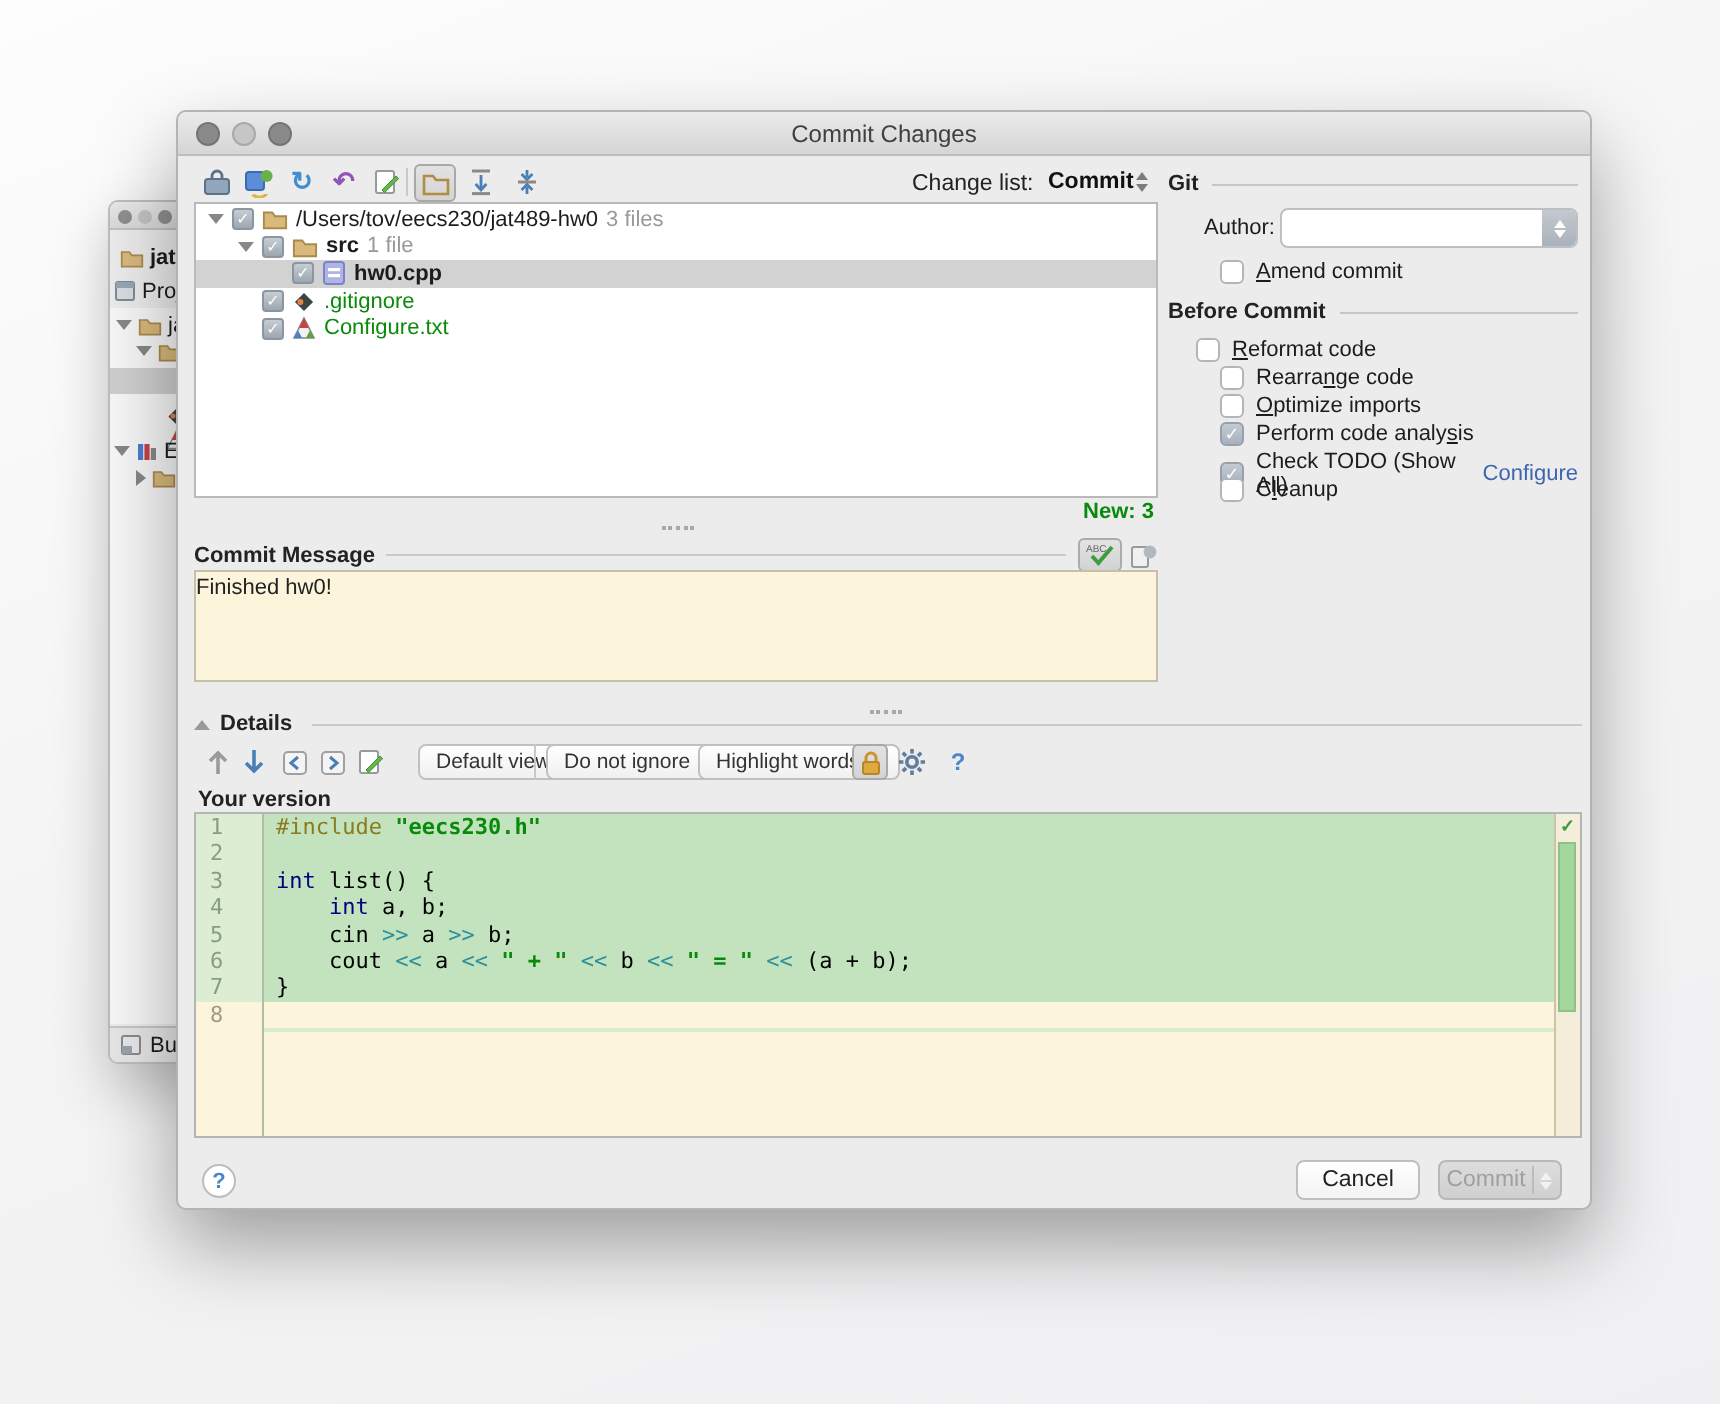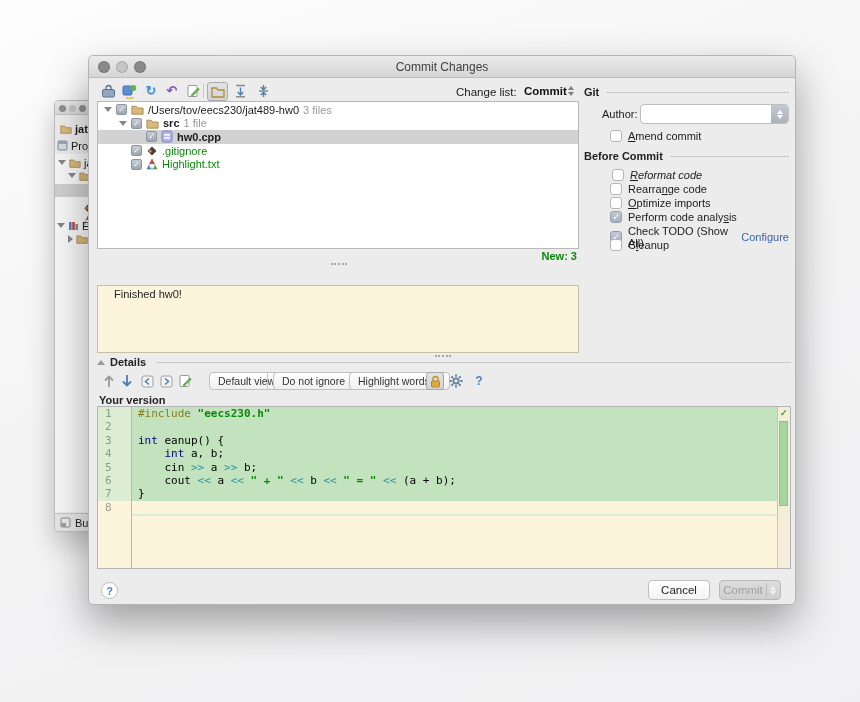--- a/index.html
+++ b/index.html
@@ -52,21 +52,21 @@
   .cbx-un { width:12px; height:12px; border-radius:3px; background:#fff; border:1px solid #b5b5b5; flex:0 0 12px; }
   .cbx-dim { width:12px; height:12px; border-radius:3px; background:linear-gradient(#c2cbd4,#a8b2bc); border:1px solid #97a1ab; color:#fff; font-size:9px; line-height:10px; text-align:center; flex:0 0 12px; }
 
   .newcount { position:absolute; top:194px; right:218px; color:#0a8a0a; font-weight:bold; }
   .dots { position:absolute; width:16px; border-top:2px dotted #a8a8a8; height:0; }
 
   .sec-label { font-weight:bold; color:#222; }
   .cm-header { position:absolute; left:8px; top:213px; width:482px; display:flex; align-items:center; }
   .cm-header .line { flex:1; height:1px; background:#c9c9c9; margin:0 6px; }
   .mini-btn { border:1px solid #ababab; background:linear-gradient(#e3e3e3,#d2d2d2); border-radius:3px; width:22px; height:17px; display:flex; align-items:center; justify-content:center; }
-  .cm-box { position:absolute; left:8px; top:229px; width:482px; height:68px; background:#fcf5dc; border:1px solid #c6c0a8; padding:2px 16px; color:#222; }
+  .cm-box { position:absolute; left:8px; top:229px; width:482px; height:56px; background:#fcf5dc; border:1px solid #c6c0a8; padding:2px 0; color:#222; }
 
   
   .gitpanel { position:absolute; left:495px; top:30px; width:205px; }
   .g-sec { position:absolute; display:flex; align-items:center; width:205px; }
   .g-sec .line { flex:1; height:1px; background:#c6c6c6; margin-left:7px; }
   .g-row { position:absolute; display:flex; align-items:center; gap:6px; }
   .combo { position:absolute; width:149px; height:20px; background:#fff; border:1px solid #bfbfbf; border-radius:4px; }
   .combo .cstep { position:absolute; right:0; top:0; bottom:0; width:17px; border-radius:0 3px 3px 0; background:linear-gradient(#c3c9d0,#a9b1ba); display:flex; flex-direction:column; align-items:center; justify-content:center; gap:1px; }
   .combo .cstep .tu { border-bottom-color:#fff; border-left-width:3px; border-right-width:3px; }
   .combo .cstep .td { border-top-color:#fff; }
@@ -286,27 +286,41 @@
         <span class="green-file">.gitignore</span>
       </div>
       <div class="trow" style="padding-left:33px;">
         <span class="cbx">✓</span>
         <svg width="12" height="12" viewBox="0 0 12 12">
             <polygon points="6,1 11,11 1,11" fill="#f2f2f2" stroke="#888" stroke-width="0.8"></polygon>
             <polygon points="6,1 8.5,6 3.5,6" fill="#c64444"></polygon>
             <polygon points="1,11 5,11 3.2,7.4" fill="#4a7fd0"></polygon>
             <polygon points="11,11 7,11 8.8,7.4" fill="#5aa33f"></polygon>
           </svg>
-        <span class="green-file">Highlight.txt</span>
+        <span class="green-file">Configure.txt</span>
       </div>
     </div>
 
     <span class="newcount">New: 3</span>
     <span class="dots" style="left:242px;top:207px;"></span>
 
+    <div class="cm-header">
+      <span class="sec-label">Commit Message</span>
+      <span class="line"></span>
+      <span class="mini-btn" style="margin-right:4px;">
+        <svg width="16" height="13" viewBox="0 0 16 13">
+            <text x="1" y="5" font-size="5" fill="#666" font-family="sans-serif">ABC</text>
+            <path d="M4 7 l3.2 3.5 L14 2.5" stroke="#3f9b3f" stroke-width="2" fill="none"></path>
+          </svg>
+      </span>
+      <svg width="14" height="14" viewBox="0 0 14 14">
+          <rect x="1" y="2.5" width="8" height="10" rx="1" fill="#f0f0f0" stroke="#9a9a9a"></rect>
+          <circle cx="10" cy="5" r="3.2" fill="#b0b8c0" stroke="#80889​0"></circle>
+        </svg>
+    </div>
     <div class="cm-box">Finished hw0!</div>
 
     <div class="gitpanel">
       <div class="g-sec" style="top:0;">
         <span class="sec-label">Git</span>
           <span class="line"></span>
       </div>
       <span style="position:absolute;left:18px;top:22px;">Author:</span>
       <div class="combo" style="left:56px;top:18px;">
         <span></span>
@@ -316,21 +330,21 @@
           </span>
       </div>
       <div class="g-row" style="left:26px;top:44px;">
         <span class="cbx-un"></span>
         <span><u>A</u>mend commit</span>
       </div>
       <div class="g-sec" style="top:64px;">
         <span class="sec-label">Before Commit</span>
           <span class="line"></span>
       </div>
-      <div class="g-row" style="left:28px;top:83px;font-style:italic;">
+      <div class="g-row" style="left:14px;top:83px;">
         <span class="cbx-un"></span>
         <span><u>R</u>eformat code</span>
       </div>
       <div class="g-row" style="left:26px;top:97px;">
         <span class="cbx-un"></span>
         <span>Rearra<u>n</u>ge code</span>
       </div>
       <div class="g-row" style="left:26px;top:111px;">
         <span class="cbx-un"></span>
         <span><u>O</u>ptimize imports</span>
@@ -424,21 +438,21 @@
         <div class="cl added">
             <span class="ln">1</span>
             <span class="ct"><span class="tok-directive">#include </span><span class="tok-string">"eecs230.h"</span></span>
           </div>
           <div class="cl added">
             <span class="ln">2</span>
             <span class="ct"></span>
           </div>
           <div class="cl added">
             <span class="ln">3</span>
-            <span class="ct"><span class="tok-keyword">int</span><span class="tok-plain"> eanup() {</span></span>
+            <span class="ct"><span class="tok-keyword">int</span><span class="tok-plain"> list() {</span></span>
           </div>
           <div class="cl added">
             <span class="ln">4</span>
             <span class="ct"><span class="tok-plain">    </span><span class="tok-keyword">int</span><span class="tok-plain"> a, b;</span></span>
           </div>
           <div class="cl added">
             <span class="ln">5</span>
             <span class="ct"><span class="tok-plain">    cin </span><span class="tok-op">&gt;&gt;</span><span class="tok-plain"> a </span><span class="tok-op">&gt;&gt;</span><span class="tok-plain"> b;</span></span>
           </div>
           <div class="cl added">

